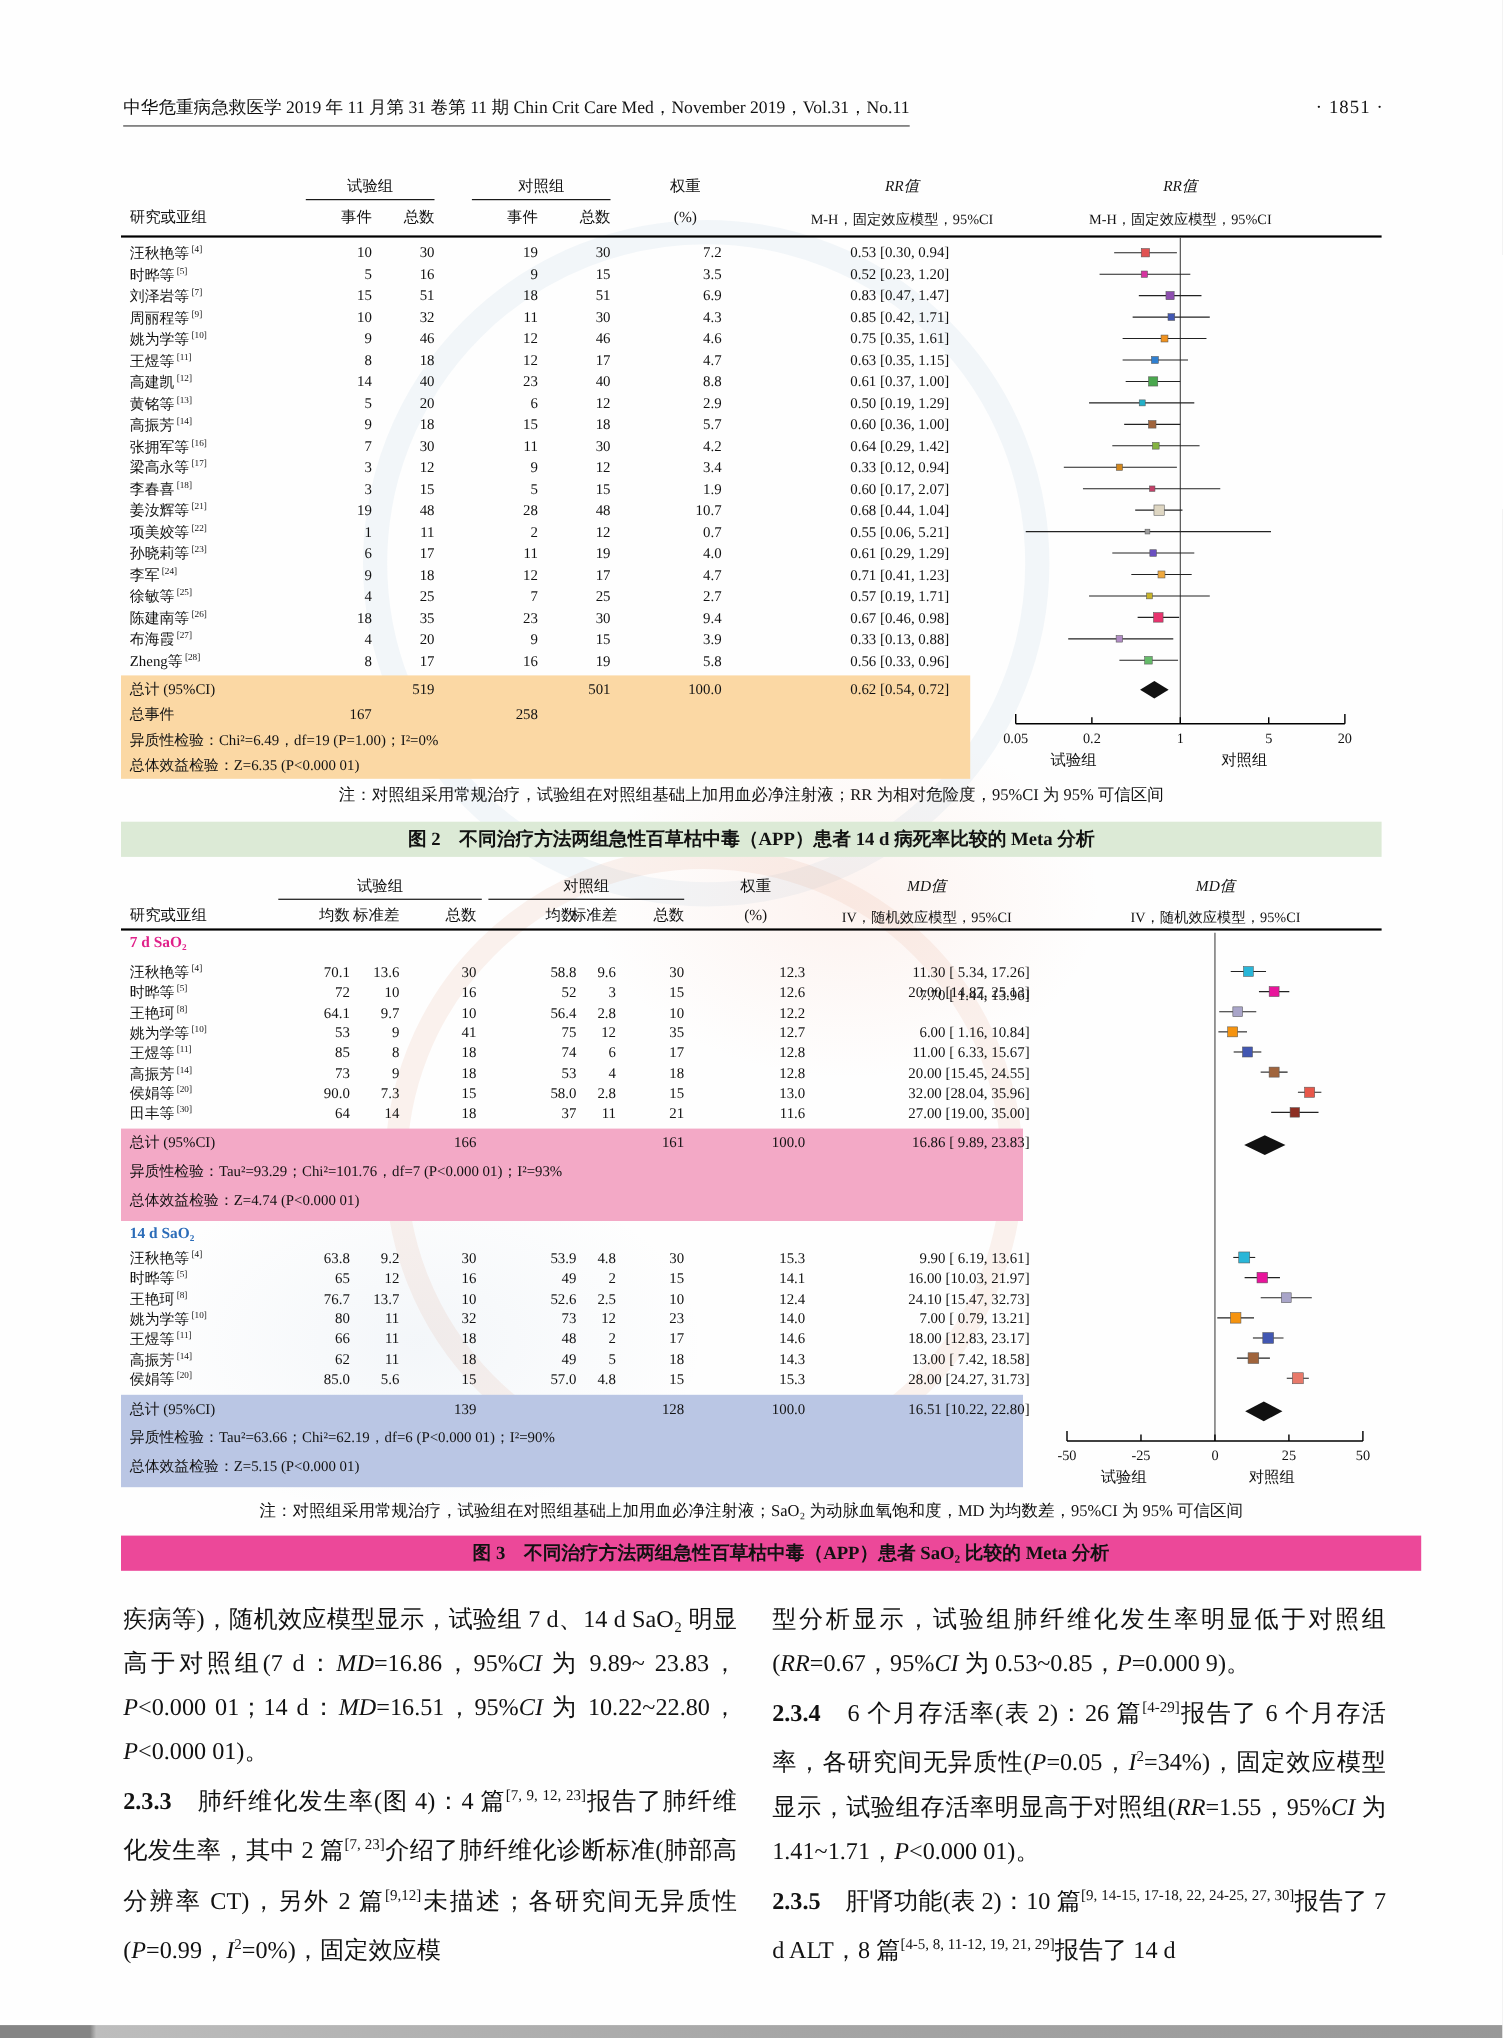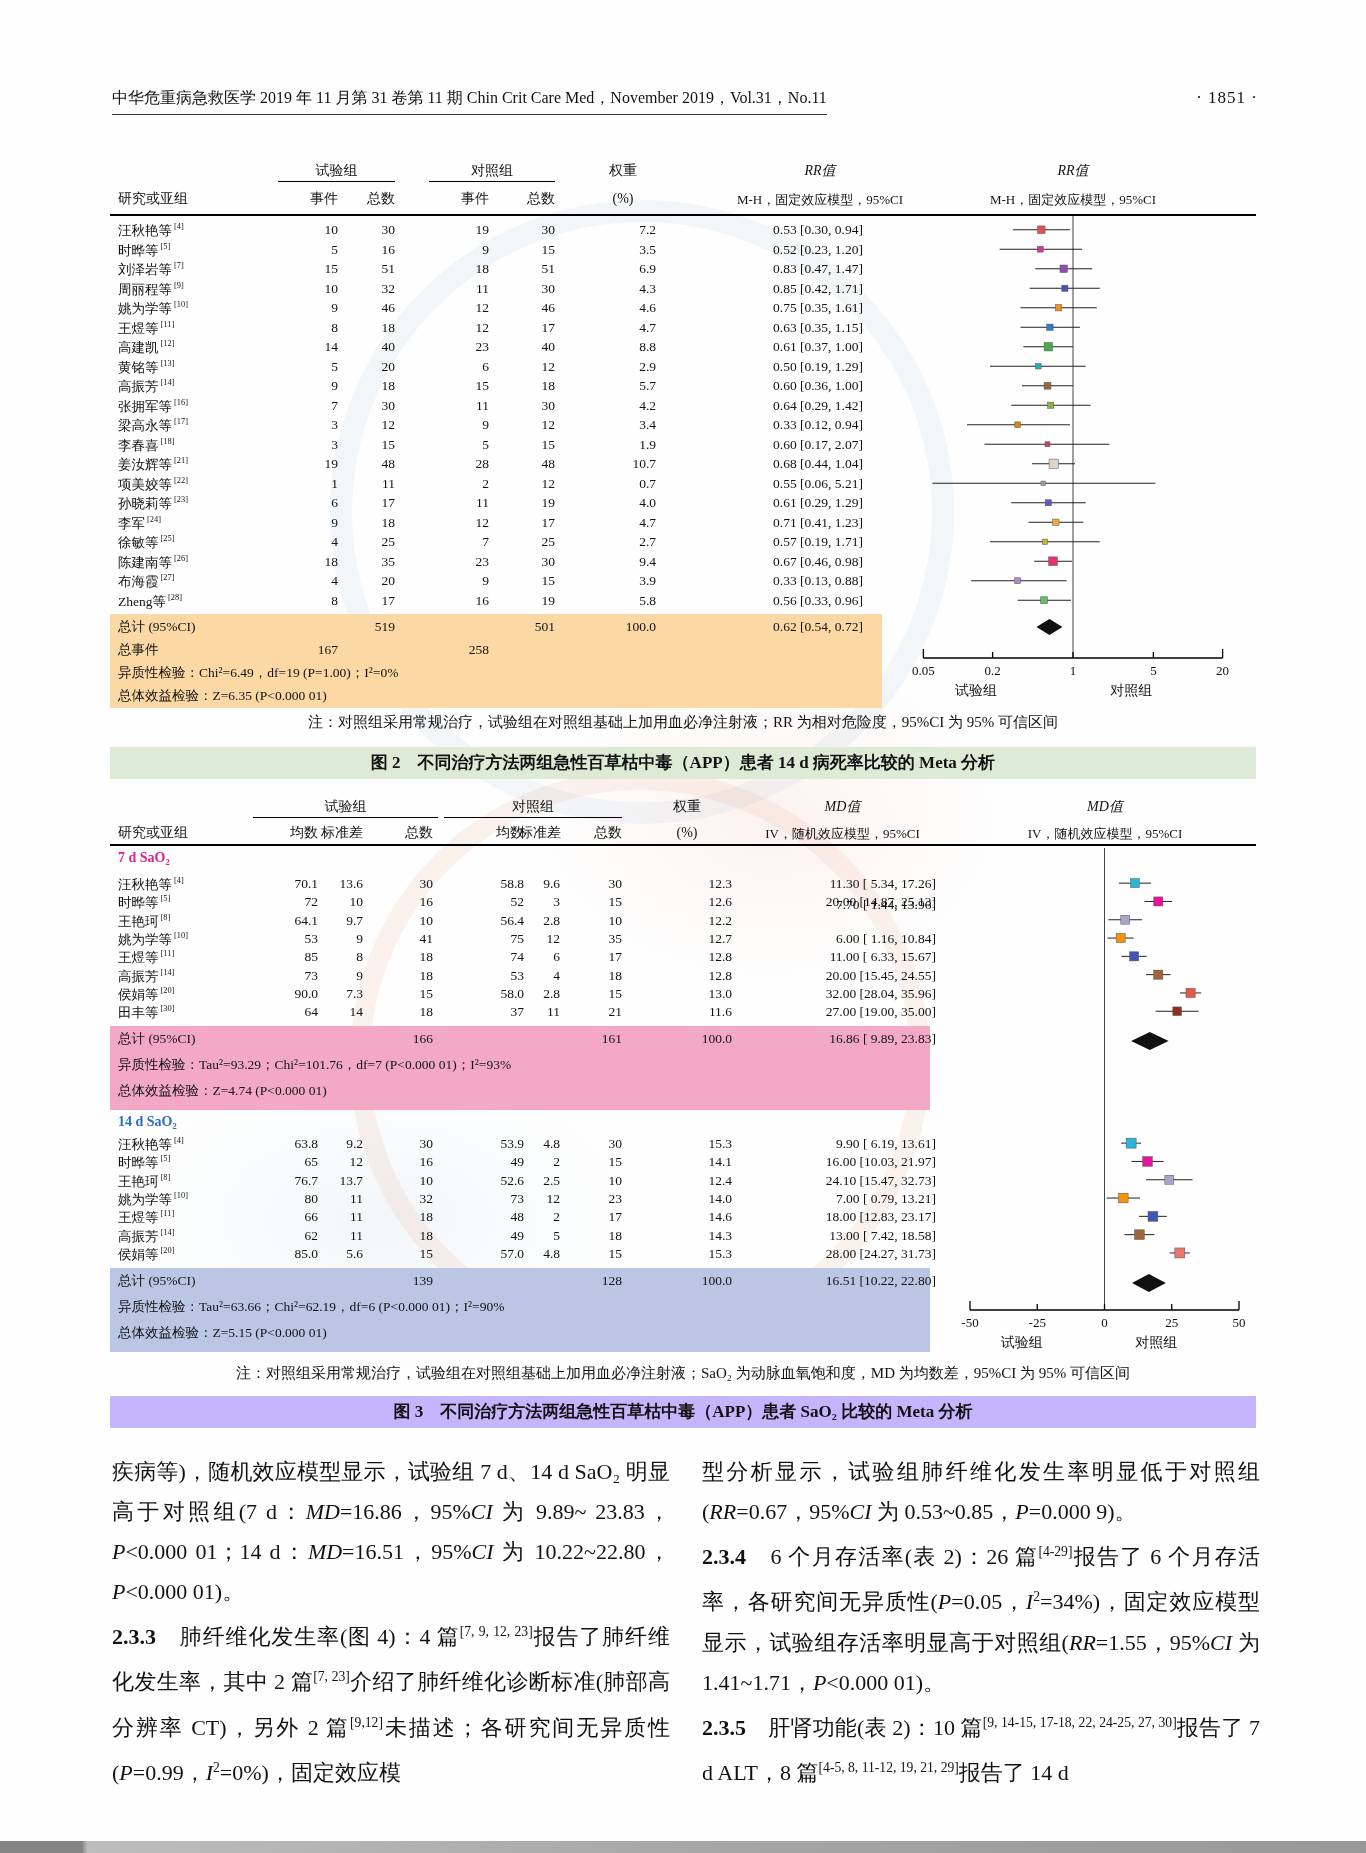--- a/index.html
+++ b/index.html
@@ -507,21 +507,21 @@
         <text x="994.5" y="529" text-anchor="middle" font-size="13" fill="#111" font-family="&quot;Liberation Serif&quot;,&quot;DejaVu Serif&quot;,serif">0</text>
         <line x1="1061.75" y1="506" x2="1061.75" y2="512" stroke="#000" stroke-width="1.3"></line>
         <text x="1061.75" y="529" text-anchor="middle" font-size="13" fill="#111" font-family="&quot;Liberation Serif&quot;,&quot;DejaVu Serif&quot;,serif">25</text>
         <line x1="1129" y1="503" x2="1129" y2="512" stroke="#000" stroke-width="1.3"></line>
         <text x="1129" y="529" text-anchor="middle" font-size="13" fill="#111" font-family="&quot;Liberation Serif&quot;,&quot;DejaVu Serif&quot;,serif">50</text>
         <text x="911.625" y="549" text-anchor="middle" font-size="14" fill="#111" font-family="&quot;Liberation Serif&quot;,&quot;DejaVu Serif&quot;,serif">试验组</text>
         <text x="1046.125" y="549" text-anchor="middle" font-size="14" fill="#111" font-family="&quot;Liberation Serif&quot;,&quot;DejaVu Serif&quot;,serif">对照组</text>
       </svg>
 
     <div class="note" style="top:566px;">注：对照组采用常规治疗，试验组在对照组基础上加用血必净注射液；SaO₂ 为动脉血氧饱和度，MD 为均数差，95%CI 为 95% 可信区间</div>
-    <div class="band" style="top: 598px; background: #c4b5fd;">图 3　不同治疗方法两组急性百草枯中毒（APP）患者 SaO₂ 比较的 Meta 分析</div>
+    <div class="band" style="top: 598px; background: #ec4899; padding-left: 36px;">图 3　不同治疗方法两组急性百草枯中毒（APP）患者 SaO₂ 比较的 Meta 分析</div>
   </div>
 
   <div class="bodycol" style="top:1452px;left:112px;">
     <p><span>疾病等)，随机效应模型显示，试验组 7 d、14 d SaO₂ 明显高于对照组(7 d：</span><span class="i">MD</span><span>=16.86，95%</span><span class="i">CI</span><span> 为 9.89~ 23.83，</span><span class="i">P</span><span>&lt;0.000 01；14 d：</span><span class="i">MD</span><span>=16.51，95%</span><span class="i">CI</span><span> 为 10.22~22.80，</span><span class="i">P</span><span>&lt;0.000 01)。</span></p>
     <p><span class="b">2.3.3</span><span>　肺纤维化发生率(图 4)：4 篇</span><sup>[7, 9, 12, 23]</sup><span>报告了肺纤维化发生率，其中 2 篇</span><sup>[7, 23]</sup><span>介绍了肺纤维化诊断标准(肺部高分辨率 CT)，另外 2 篇</span><sup>[9,12]</sup><span>未描述；各研究间无异质性(</span><span class="i">P</span><span>=0.99，</span><span class="i">I</span><sup>2</sup><span>=0%)，固定效应模</span></p>
   </div>
   <div class="bodycol" style="top:1452px;left:702px;">
     <p><span>型分析显示，试验组肺纤维化发生率明显低于对照组(</span><span class="i">RR</span><span>=0.67，95%</span><span class="i">CI</span><span> 为 0.53~0.85，</span><span class="i">P</span><span>=0.000 9)。</span></p>
     <p><span class="b">2.3.4</span><span>　6 个月存活率(表 2)：26 篇</span><sup>[4-29]</sup><span>报告了 6 个月存活率，各研究间无异质性(</span><span class="i">P</span><span>=0.05，</span><span class="i">I</span><sup>2</sup><span>=34%)，固定效应模型显示，试验组存活率明显高于对照组(</span><span class="i">RR</span><span>=1.55，95%</span><span class="i">CI</span><span> 为 1.41~1.71，</span><span class="i">P</span><span>&lt;0.000 01)。</span></p>
     <p><span class="b">2.3.5</span><span>　肝肾功能(表 2)：10 篇</span><sup>[9, 14-15, 17-18, 22, 24-25, 27, 30]</sup><span>报告了 7 d ALT，8 篇</span><sup>[4-5, 8, 11-12, 19, 21, 29]</sup><span>报告了 14 d</span></p>

